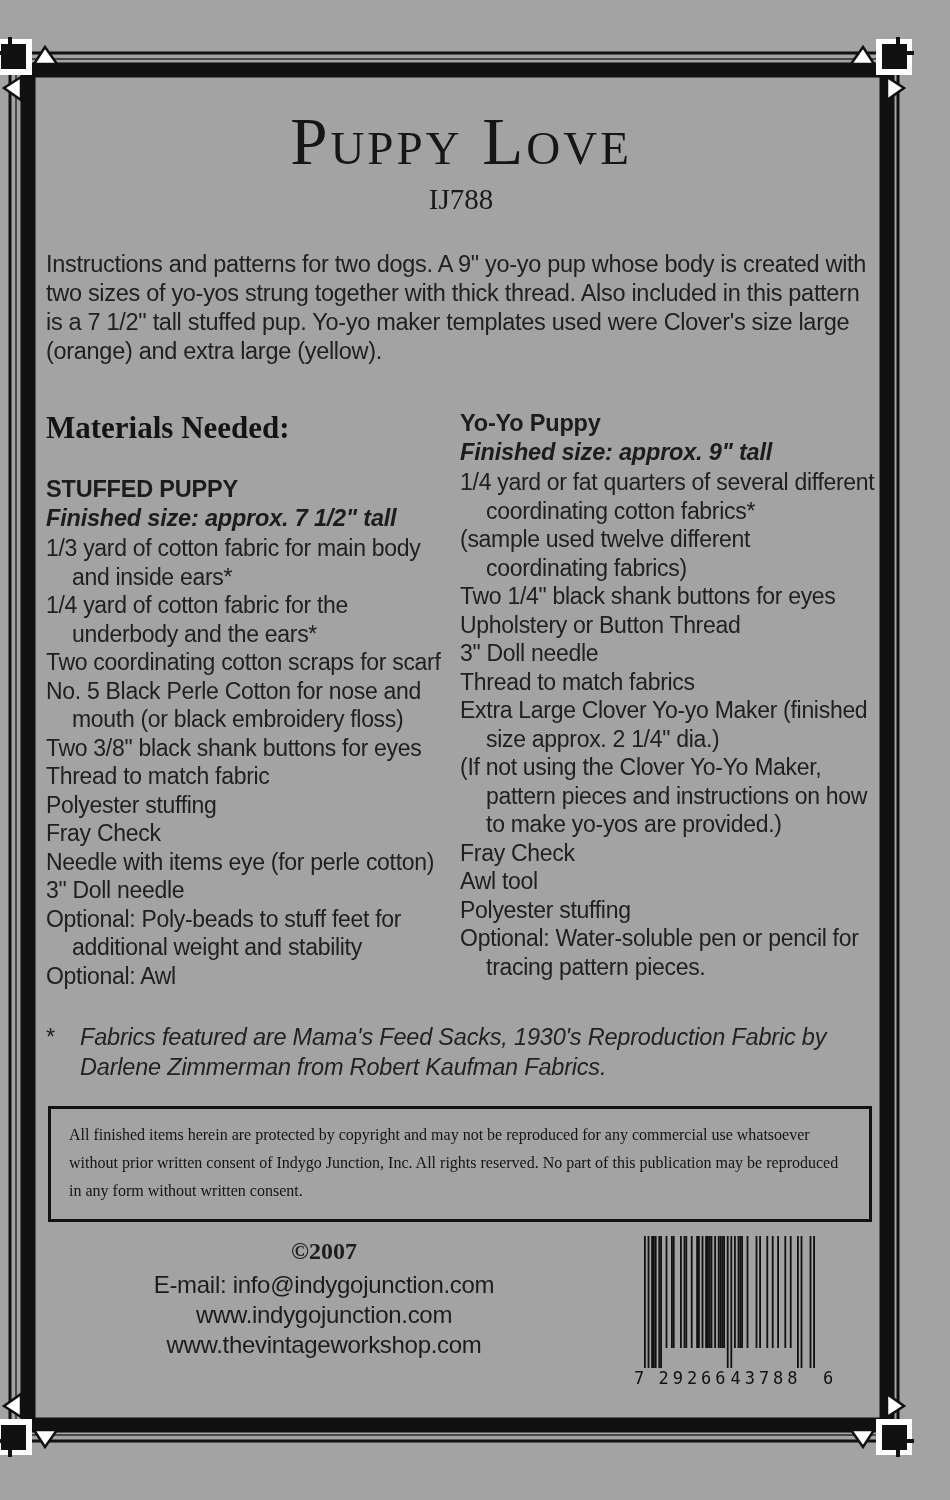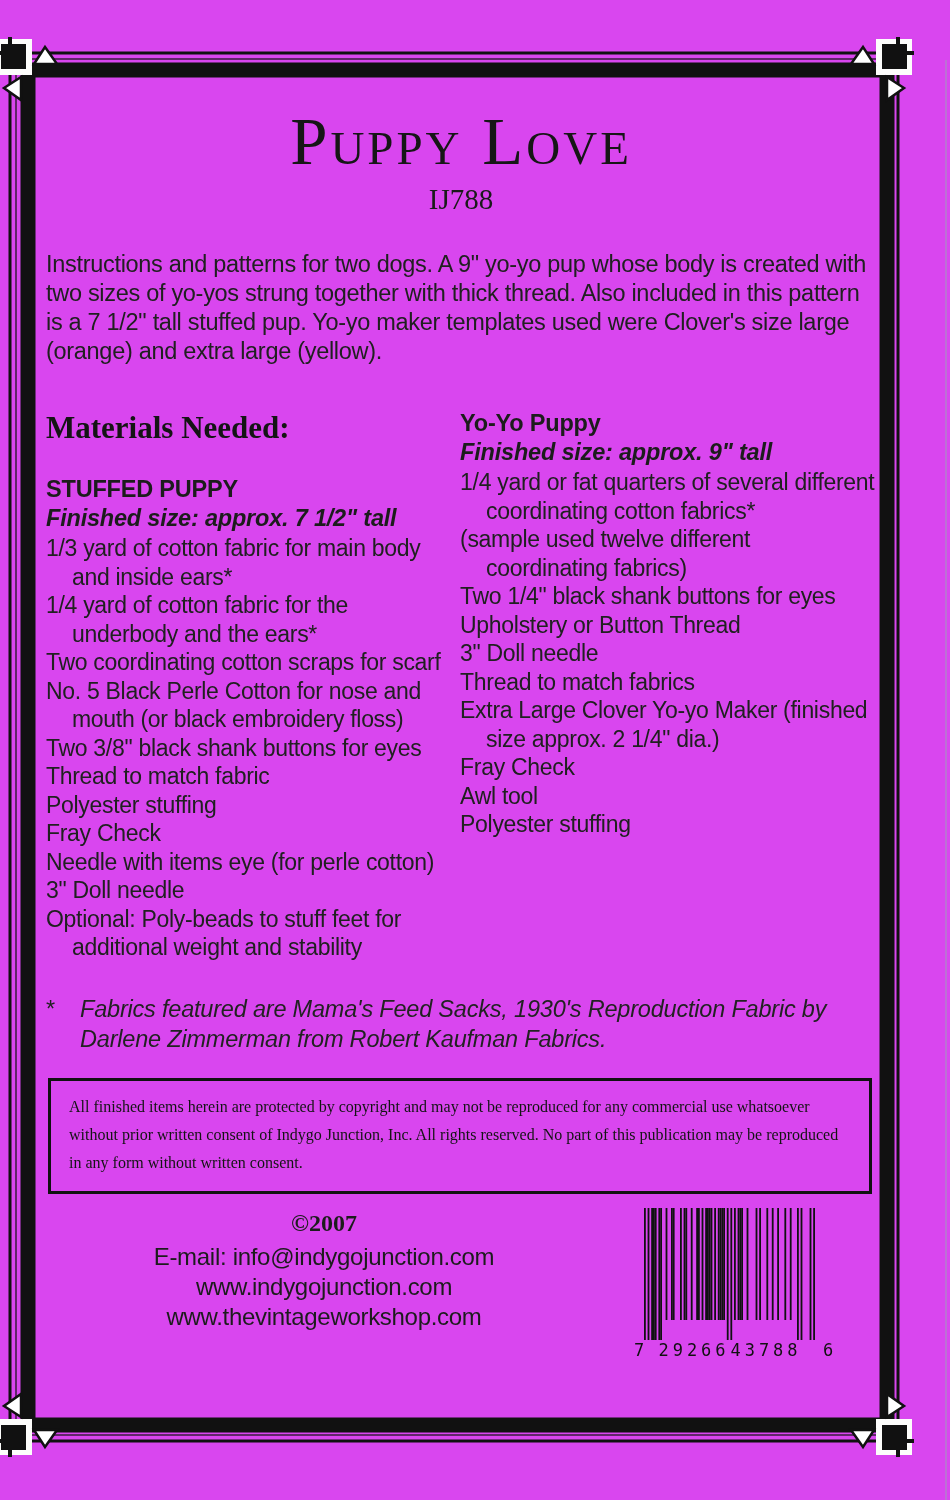--- a/index.html
+++ b/index.html
@@ -1,17 +1,17 @@
 <!DOCTYPE html>
 <html><head>
 <meta charset="utf-8">
 <style>
   html,body { margin:0; padding:0; }
   body { width:950px; height:1500px; background:#ffffff; font-family:"Liberation Sans", sans-serif; color:#1c1c1c; }
-  .page { position:relative; width:950px; height:1500px; overflow:hidden; background:#d946ef; }
+  .page { position:relative; width:950px; height:1500px; overflow:hidden; background:#a3a3a3; }
   .frame-svg { position:absolute; left:0; top:0; width:950px; height:1500px; pointer-events:none; }
   .scan-line { position:absolute; right:3px; top:60px; bottom:0; width:2px; background:#9aa4b5; opacity:.45; }
 
   .content { position:absolute; left:46px; top:78px; width:830px; }
 
   .title { font-family:"Liberation Serif", serif; font-variant:small-caps; font-size:67px; letter-spacing:3px; text-align:center; color:#161616; margin-top:30px; line-height:1.0; }
   .pattern-number { font-family:"Liberation Serif", serif; font-size:29px; text-align:center; margin-top:8px; color:#1a1a1a; }
 
   .intro { margin-top:34px; font-size:23.5px; line-height:29px; letter-spacing:-0.3px; width:822px; color:#202020; }
 
@@ -82,36 +82,39 @@
             <div class="mat-item">1/4 yard of cotton fabric for the underbody and the ears*</div>
             <div class="mat-item">Two coordinating cotton scraps for scarf</div>
             <div class="mat-item">No. 5 Black Perle Cotton for nose and mouth (or black embroidery floss)</div>
             <div class="mat-item">Two 3/8" black shank buttons for eyes</div>
             <div class="mat-item">Thread to match fabric</div>
             <div class="mat-item">Polyester stuffing</div>
             <div class="mat-item">Fray Check</div>
             <div class="mat-item">Needle with items eye (for perle cotton)</div>
             <div class="mat-item">3" Doll needle</div>
             <div class="mat-item">Optional: Poly-beads to stuff feet for additional weight and stability</div>
+            <div class="mat-item">Optional: Awl</div>
           </div>
       </div>
       <div class="col-right">
         <div class="subhead">Yo-Yo Puppy</div>
         <div class="finished-size">Finished size: approx. 9" tall</div>
         <div class="mat-list">
             <div class="mat-item">1/4 yard or fat quarters of several different coordinating cotton fabrics*</div>
             <div class="mat-item">(sample used twelve different coordinating fabrics)</div>
             <div class="mat-item">Two 1/4" black shank buttons for eyes</div>
             <div class="mat-item">Upholstery or Button Thread</div>
             <div class="mat-item">3" Doll needle</div>
             <div class="mat-item">Thread to match fabrics</div>
             <div class="mat-item">Extra Large Clover Yo-yo Maker (finished size approx. 2 1/4" dia.)</div>
+            <div class="mat-item">(If not using the Clover Yo-Yo Maker, pattern pieces and instructions on how to make yo-yos are provided.)</div>
             <div class="mat-item">Fray Check</div>
             <div class="mat-item">Awl tool</div>
             <div class="mat-item">Polyester stuffing</div>
+            <div class="mat-item">Optional: Water-soluble pen or pencil for tracing pattern pieces.</div>
           </div>
       </div>
     </div>
 
     <div class="footnote">
       <div class="footnote-marker">*</div>
       <div class="footnote-text">Fabrics featured are Mama's Feed Sacks, 1930's Reproduction Fabric by Darlene Zimmerman from Robert Kaufman Fabrics.</div>
     </div>
 
     <div class="copyright-box">All finished items herein are protected by copyright and may not be reproduced for any commercial use whatsoever without prior written consent of Indygo Junction, Inc. All rights reserved. No part of this publication may be reproduced in any form without written consent.</div>

